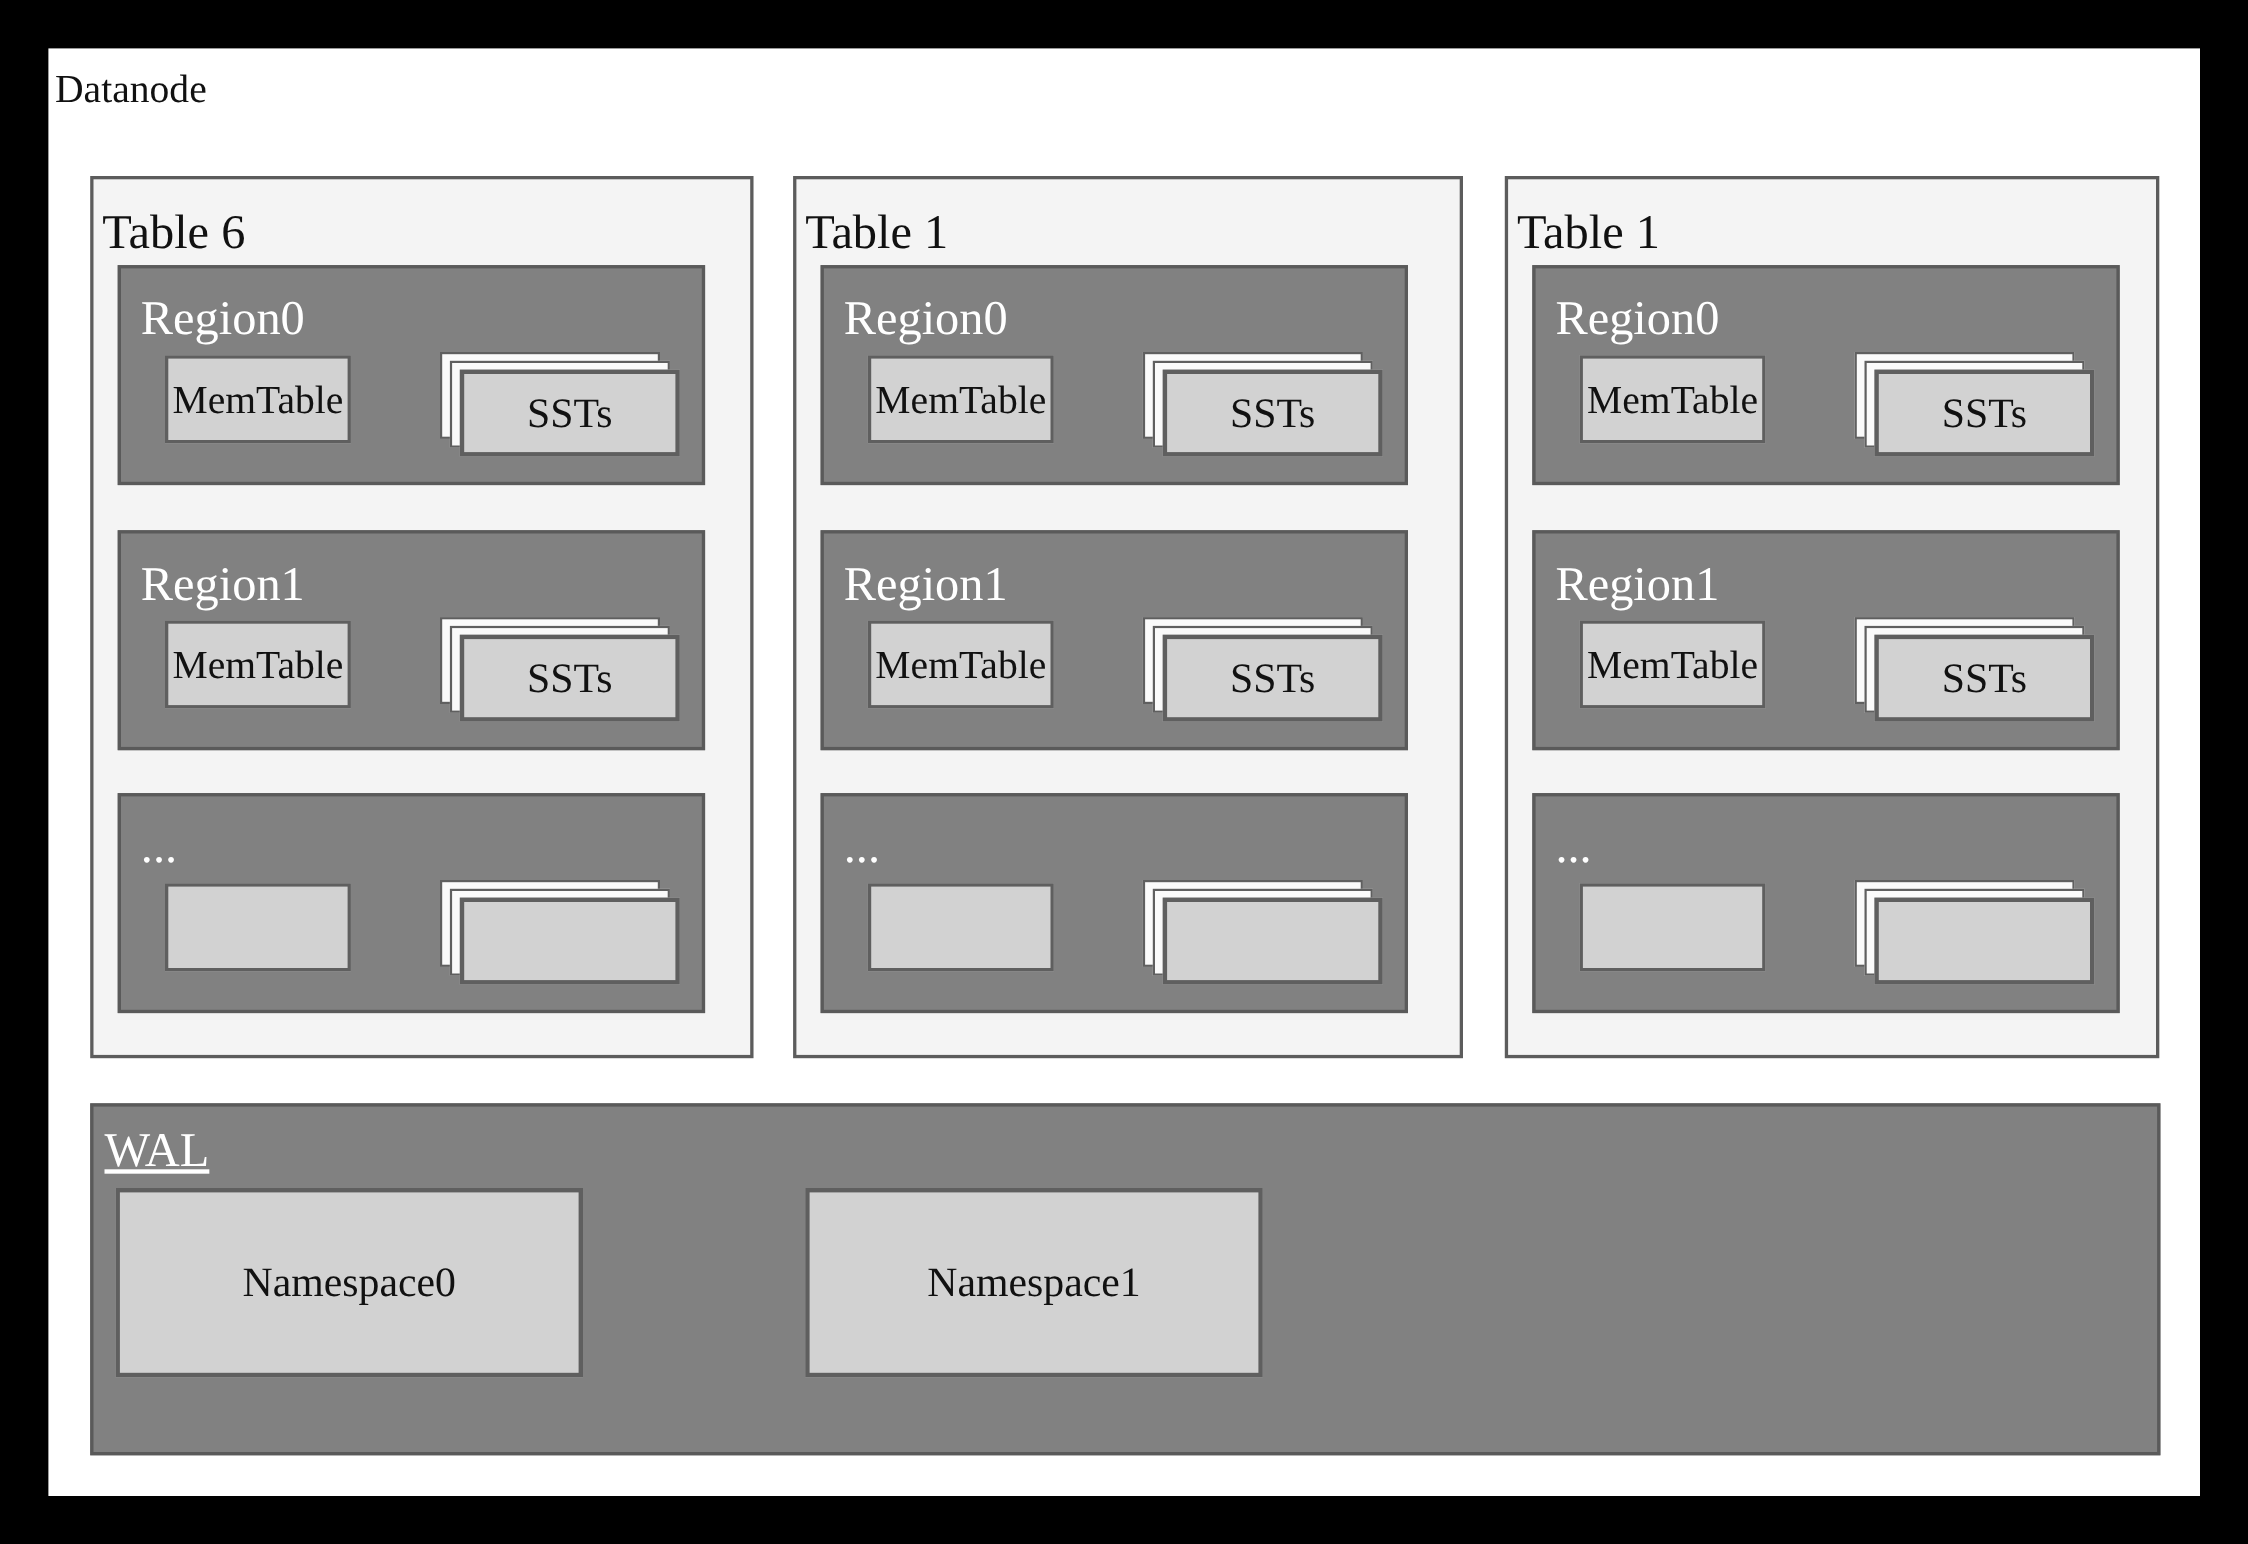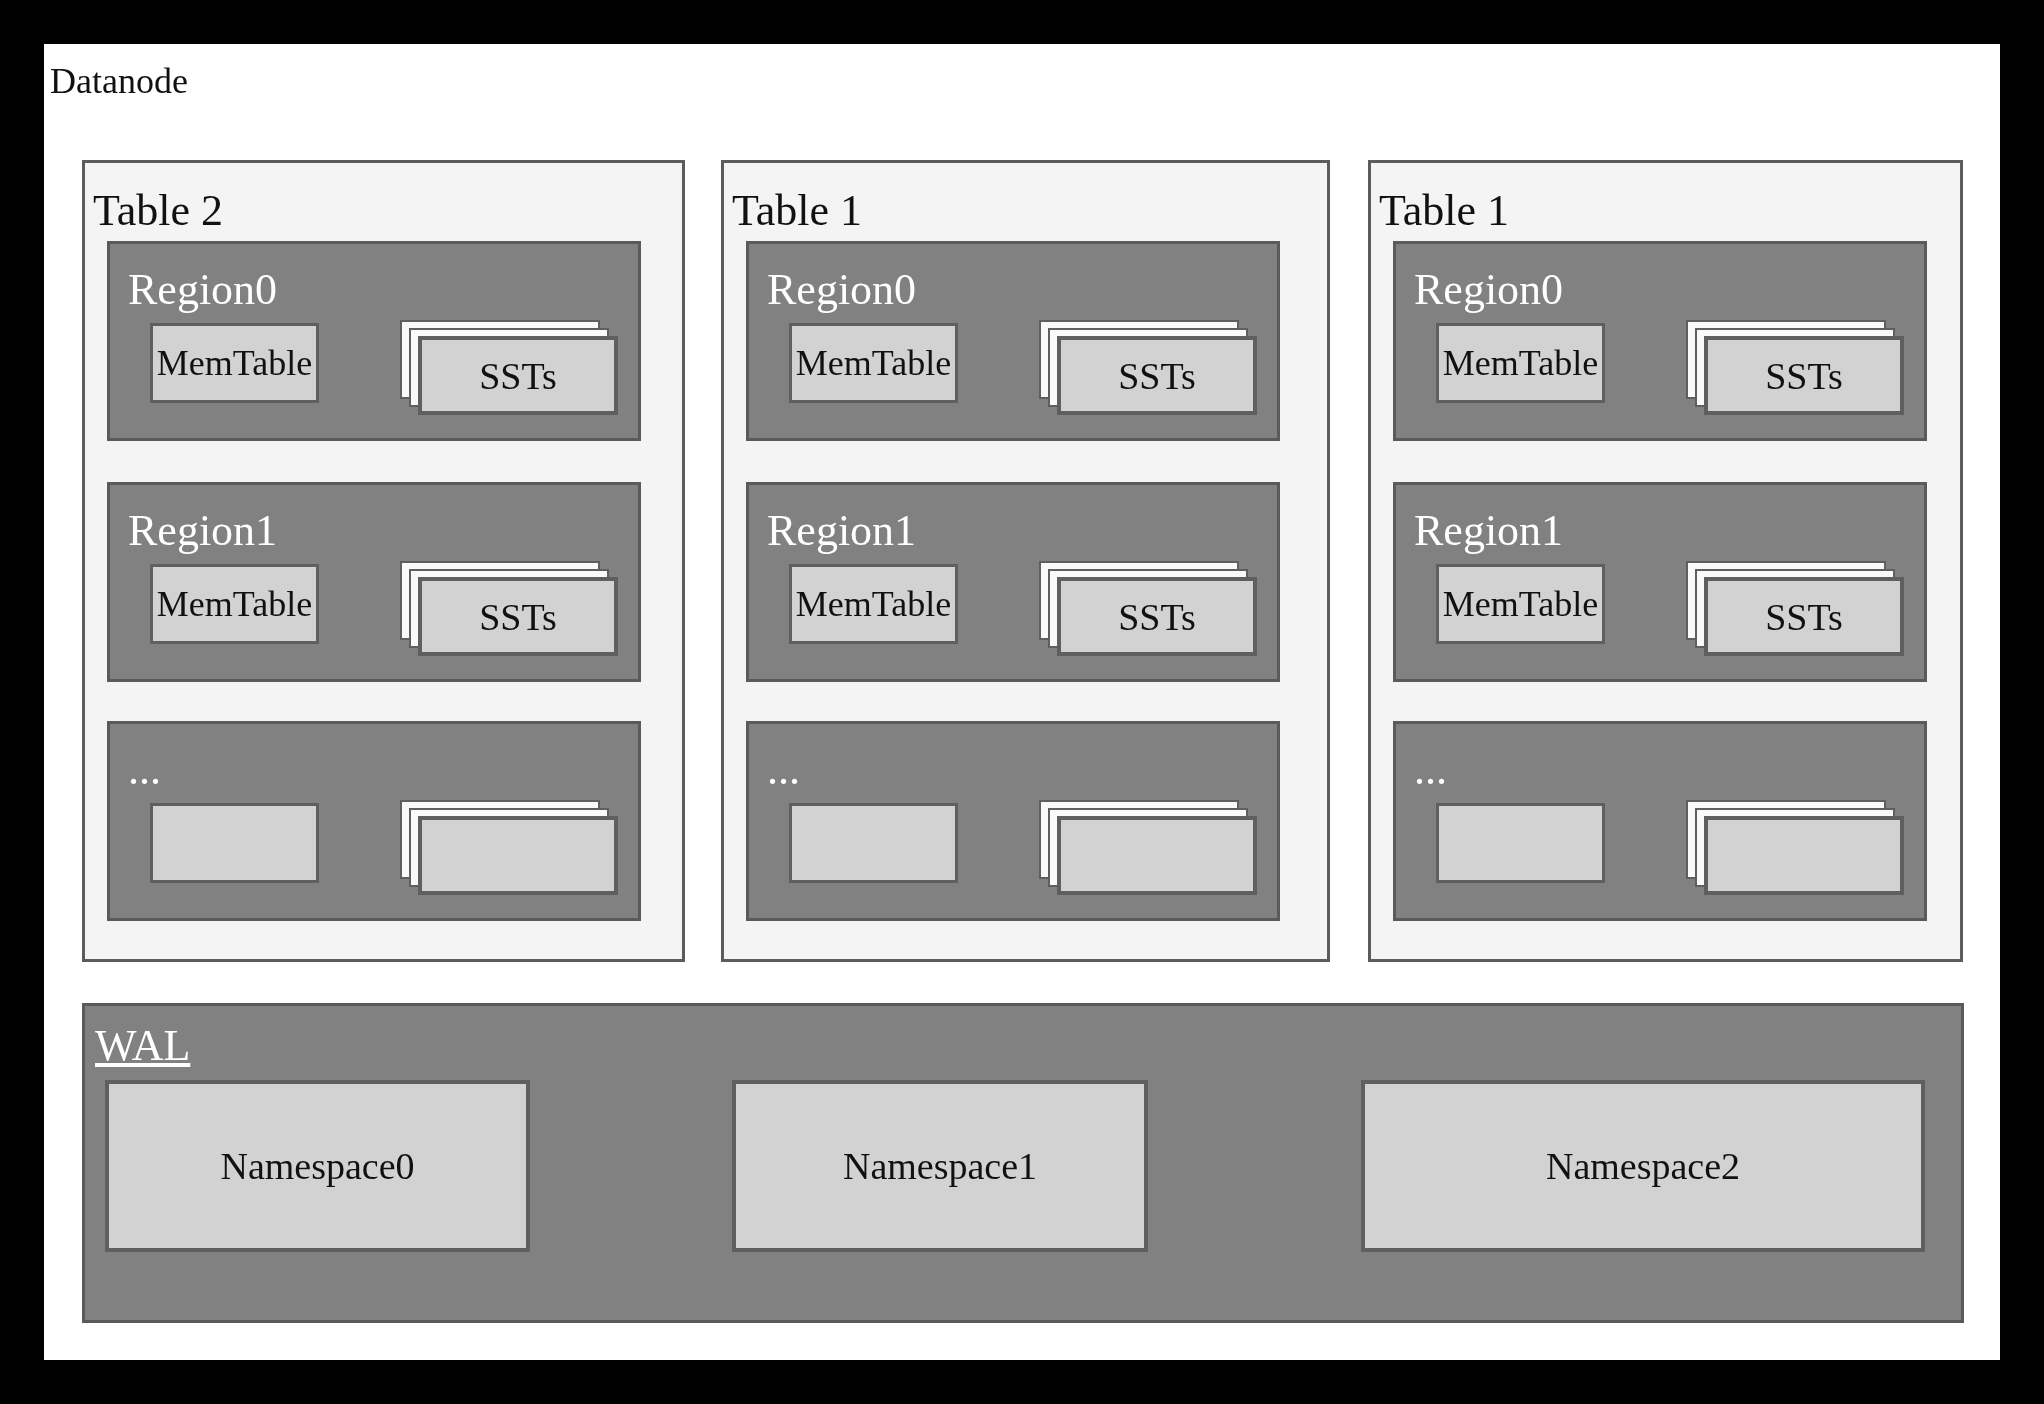--- a/index.html
+++ b/index.html
@@ -47,21 +47,21 @@
   .ns.ns1{left:647px;width:416px}
   .ns.ns2{left:1276px;width:564px}
 </style>
 </head>
 <body>
 
 <div class="canvas">
   <div class="page-title">Datanode</div>
 
   <div class="tbl t0">
-    <div class="tbl-label">Table 2</div>
+    <div class="tbl-label">Table 6</div>
     <div class="region r0">
       <div class="region-label">Region0</div>
       <div class="membox">
           <span>MemTable</span>
         </div>
       <div class="stack">
         <div class="card b2"></div>
         <div class="card b1"></div>
         <div class="card front">
             <span>SSTs</span>
@@ -183,17 +183,14 @@
   </div>
 
   <div class="wal">
     <div class="wal-label">WAL</div>
     <div class="ns ns0">
         <span>Namespace0</span>
       </div>
     <div class="ns ns1">
         <span>Namespace1</span>
       </div>
-    <div class="ns ns2">
-        <span>Namespace2</span>
-      </div>
   </div>
 </div>
 
 </body></html>

